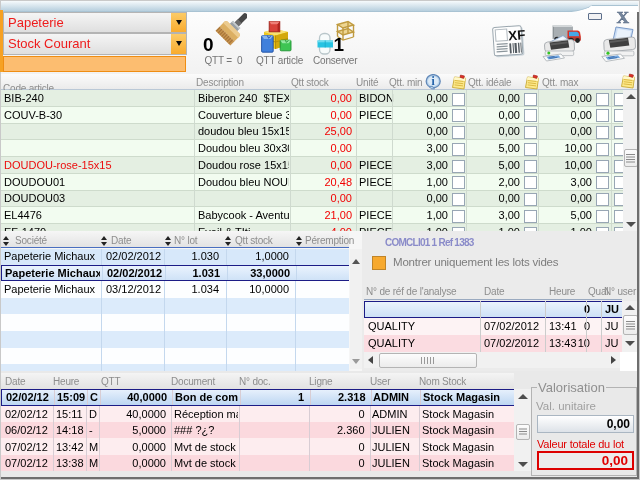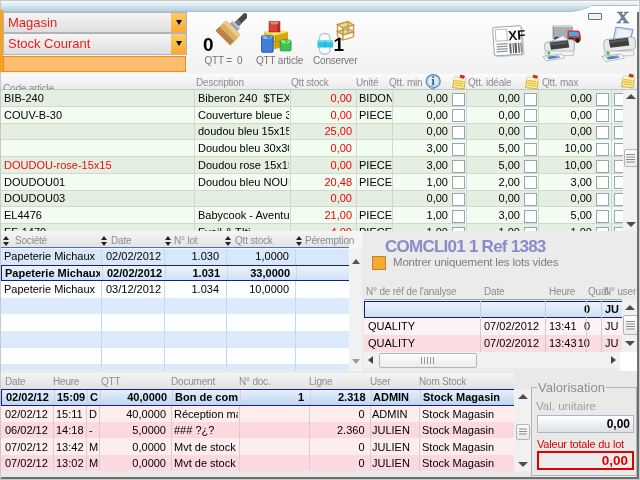--- a/index.html
+++ b/index.html
@@ -36,21 +36,21 @@
 <div class="abs" style="left:1px;top:12px;width:636px;height:62px;background:linear-gradient(#fdfdfd,#f2f2f2)"></div>
 
 <div class="abs" style="left:588px;top:13px;width:13.5px;height:6.5px;z-index:3;border:1.6px solid #5d6f8b;border-radius:1px;background:#f2f2f4;box-sizing:border-box"></div>
 <div class="abs" style="left:616.5px;top:6.5px;z-index:3;font-family:'Liberation Serif',serif;font-weight:bold;font-size:17.5px;color:#75869c;-webkit-text-stroke:0.5px #5a6c86">X</div>
 
 <div class="abs" style="left:0px;top:10px;width:2.5px;height:62px;background:#f6a123"></div>
 
 <div class="abs" style="left:3px;top:11.5px;width:184px;height:21.5px;background:linear-gradient(#f5f5f5,#dfdfdf);border:1px solid #b4b4b4;box-sizing:border-box"></div>
 <div class="abs" style="left:171px;top:12.5px;width:15px;height:19.5px;background:linear-gradient(#fccb67,#f9ab2e)"></div>
 <div class="abs" style="left:175.5px;top:19.5px;width:0;height:0;border-left:3.6px solid transparent;border-right:3.6px solid transparent;border-top:5.2px solid #0a0a0a"></div>
-<div class="abs" style="left:8px;top:13px;height:18px;display:flex;align-items:center;font-size:13px;color:#ee1b1b">Magasin</div>
+<div class="abs" style="left:8px;top:13px;height:18px;display:flex;align-items:center;font-size:13px;color:#ee1b1b">Papeterie</div>
 
 <div class="abs" style="left:3px;top:33px;width:184px;height:21.5px;background:linear-gradient(#f5f5f5,#dfdfdf);border:1px solid #b4b4b4;box-sizing:border-box"></div>
 <div class="abs" style="left:171px;top:34px;width:15px;height:19.5px;background:linear-gradient(#fccb67,#f9ab2e)"></div>
 <div class="abs" style="left:175.5px;top:41px;width:0;height:0;border-left:3.6px solid transparent;border-right:3.6px solid transparent;border-top:5.2px solid #0a0a0a"></div>
 <div class="abs" style="left:8px;top:34.5px;height:18px;display:flex;align-items:center;font-size:13px;color:#ee1b1b">Stock Courant</div>
 
 <div class="abs" style="left:3px;top:56px;width:183px;height:15.5px;background:#fcbd70;border:1.5px solid #ef8d13;box-sizing:border-box"></div>
 
 <svg class="abs" style="left:203px;top:12px;z-index:2" width="44" height="40" viewBox="0 0 44 40">
 <g transform="rotate(45 22 24)">
@@ -435,21 +435,21 @@
 
 <div class="sb-track" style="left:350px;top:248.5px;width:12px;height:120px"></div>
 <div class="sb-btn" style="left:350px;top:255px;width:12px;height:13px">
     <div class="arr" style="border-left:4.5px solid transparent;border-right:4.5px solid transparent;border-bottom:5px solid #555"></div>
   </div>
 <div class="sb-btn" style="left:350px;top:355px;width:12px;height:13px">
     <div class="arr" style="border-left:4.5px solid transparent;border-right:4.5px solid transparent;border-top:5px solid #9a9a9a"></div>
   </div>
 
 <div class="abs" style="left:362px;top:231px;width:276px;height:140px;background:#ebebeb"></div>
-<div class="abs" style="left:385px;top:237px;font-size:17px;letter-spacing:-0.75px;font-weight:bold;color:#8a8bc9">COMCLI01 1 Ref 1383</div>
+<div class="abs" style="left:385px;top:237px;font-size:10px;letter-spacing:-0.75px;font-weight:bold;color:#8a8bc9">COMCLI01 1 Ref 1383</div>
 <div class="abs" style="left:372px;top:256px;width:12px;height:12px;background:#f7a92e;border:1px solid #c08428"></div>
 <div class="abs" style="left:393px;top:256px;font-size:11.5px;letter-spacing:-0.2px;color:#7d7d7d">Montrer uniquement les lots vides</div>
 
 <div class="abs" style="left:364px;top:283px;width:258px;height:17px;background:#ebebeb;border-bottom:1px solid #9aaac0;box-sizing:border-box"></div>
 <div class="hdrtxt" style="left:366px;top:286px">N° de réf de l'analyse</div>
 <div class="hdrtxt" style="left:484px;top:286px">Date</div>
 <div class="hdrtxt" style="left:549px;top:286px">Heure</div>
 <div class="hdrtxt" style="left:588px;top:286px">Qual</div>
 <div class="hdrtxt" style="left:604px;top:286px">N° user</div>
 
@@ -586,21 +586,21 @@
       <div class="vgb" style="left:84.5px"></div>
  <div class="vgb" style="left:97.5px"></div>
       <div class="vgb" style="left:169.5px"></div>
  <div class="vgb" style="left:237.5px"></div>
       <div class="vgb" style="left:307.5px"></div>
  <div class="vgb" style="left:368.5px"></div>
       <div class="vgb" style="left:417.5px"></div>
 </div>
 <div class="brow" style="top:65.40px;height:16.35px;background:#fbd9de">
  <div class="c clip" style="left:4px;width:47px">07/02/12</div>
- <div class="c" style="left:55px">13:02</div>
+ <div class="c" style="left:55px">13:38</div>
  <div class="c" style="left:88px">M</div>
  <div class="c r" style="left:98px;width:67px">0,0000</div>
  <div class="c clip" style="left:173px;width:64px">Mvt de stock</div>
  <div class="c r" style="left:238px;width:64px"></div>
  <div class="c r" style="left:300px;width:63.5px">0</div>
  <div class="c" style="left:371px">JULIEN</div>
  <div class="c" style="left:421px">Stock Magasin</div>
  <div class="vgb" style="left:51.5px"></div>
       <div class="vgb" style="left:84.5px"></div>
  <div class="vgb" style="left:97.5px"></div>

